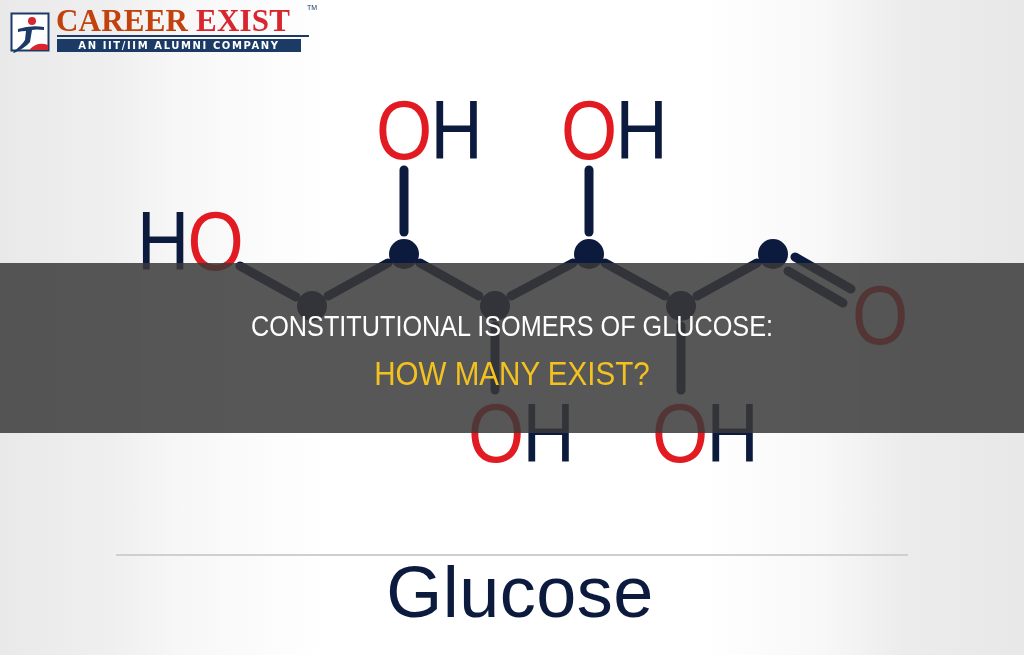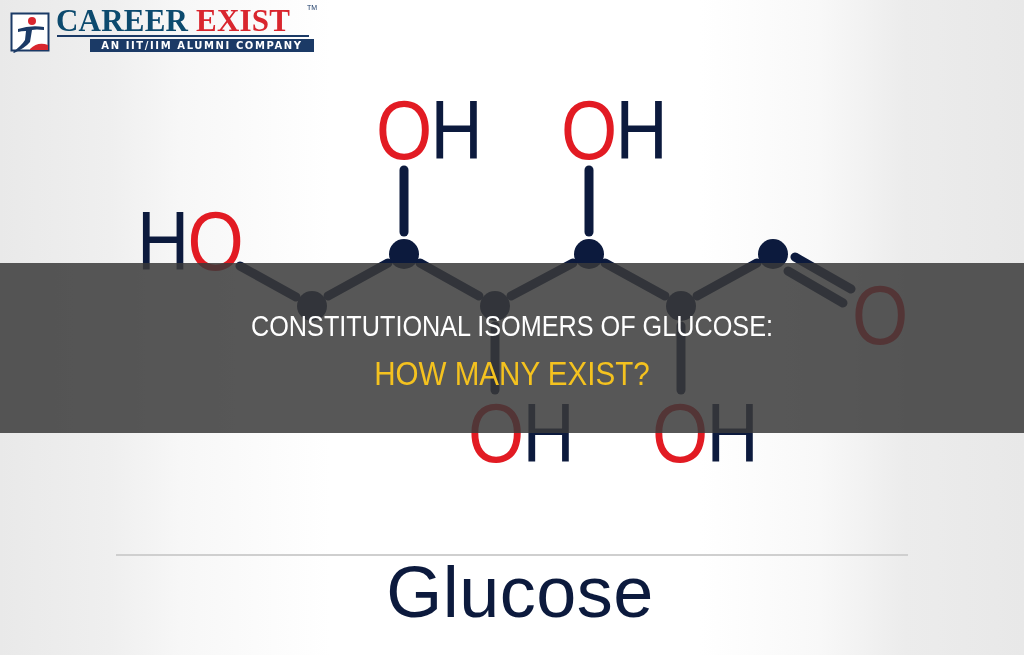--- a/index.html
+++ b/index.html
@@ -86,21 +86,21 @@
       position: absolute;
       left: 50px;
       top: 1px;
       font-family: "Liberation Serif", serif;
       font-weight: bold;
       font-size: 31px;
       line-height: 1;
       letter-spacing: 0.2px;
       white-space: nowrap;
     }
-    .logo-wordmark .w1 { color: #0c4a6e; }
+    .logo-wordmark .w1 { color: #c2410c; }
     .logo-wordmark .w2 { color: #d9262e; margin-left: 8px; }
     .logo-tm {
       position: absolute;
       left: 301px;
       top: 0px;
       font-size: 7px;
       color: #1b3a66;
       font-family: "Liberation Sans", sans-serif;
     }
     .logo-rule {
@@ -108,33 +108,32 @@
       left: 51px;
       top: 31px;
       width: 252px;
       height: 2px;
       background: #1b3a66;
     }
     .logo-tagline {
       position: absolute;
       left: 51px;
       top: 35px;
-      width: 224px;
+      width: 244px;
       height: 13px;
       background: #1b3a66;
       color: #ffffff;
       font-family: "DejaVu Sans", sans-serif;
       font-weight: bold;
       font-size: 10px;
       line-height: 13px;
       letter-spacing: 1.6px;
       text-align: center;
       white-space: nowrap;
       overflow: hidden;
-      margin-left: 33px;
     }
 
     
     .title-band {
       position: absolute;
       left: 0;
       top: 263px;
       width: 1024px;
       height: 170px;
       background: rgba(58, 58, 58, 0.85);

